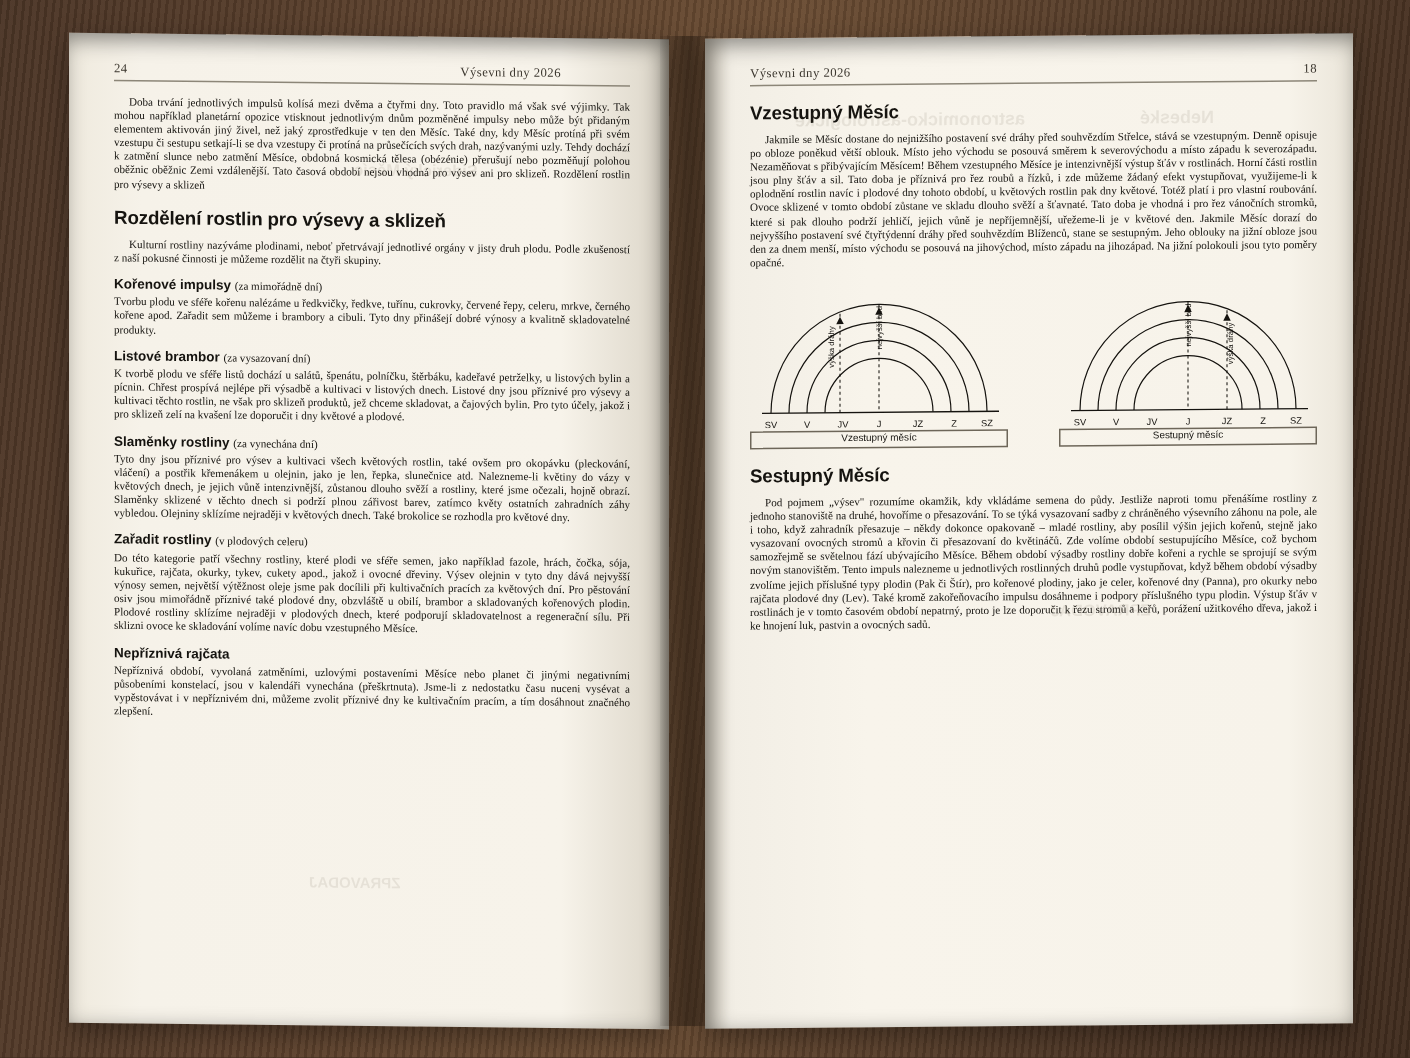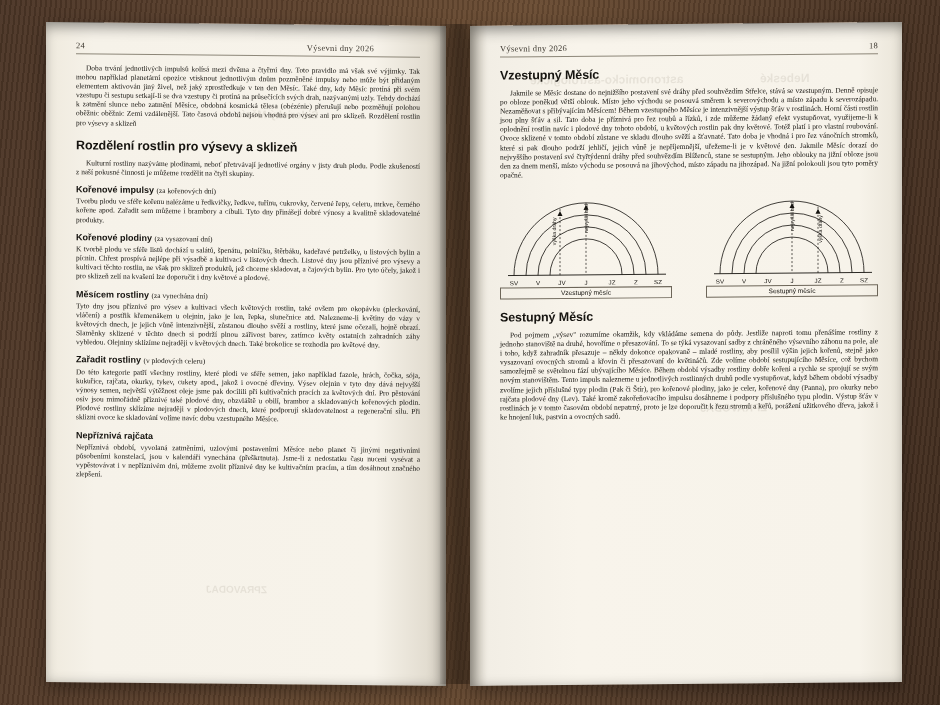--- a/index.html
+++ b/index.html
@@ -120,32 +120,32 @@
       </div>
 
       <p>Doba trvání jednotlivých impulsů kolísá mezi dvěma a čtyřmi dny. Toto pravidlo má však své výjimky. Tak mohou například planetární opozice vtisknout jednotlivým dnům pozměněné impulsy nebo může být přidaným elementem aktivován jiný živel, než jaký zprostředkuje v ten den Měsíc. Také dny, kdy Měsíc protíná při svém vzestupu či sestupu setkají-li se dva vzestupy či protíná na průsečících svých drah, nazývanými uzly. Tehdy dochází k zatmění slunce nebo zatmění Měsíce, obdobná kosmická tělesa (obézénie) přerušují nebo pozměňují polohou oběžnic oběžnic Zemi vzdálenější. Tato časová období nejsou vhodná pro výsev ani pro sklizeň. Rozdělení rostlin pro výsevy a sklizeň</p>
 
       <h2>Rozdělení rostlin pro výsevy a sklizeň</h2>
 
       <p>Kulturní rostliny nazýváme plodinami, neboť přetrvávají jednotlivé orgány v jisty druh plodu. Podle zkušeností z naší pokusné činnosti je můžeme rozdělit na čtyři skupiny.</p>
 
       <h3>
         <span>Kořenové impulsy</span>
-        <span class="reg">(za kořenových dní)</span>
+        <span class="reg">(za mimořádně dní)</span>
       </h3>
       <p class="noind">Tvorbu plodu ve sféře kořenu nalézáme u ředkvičky, ředkve, tuřínu, cukrovky, červené řepy, celeru, mrkve, černého kořene apod. Zařadit sem můžeme i brambory a cibuli. Tyto dny přinášejí dobré výnosy a kvalitně skladovatelné produkty.</p>
 
       <h3>
-        <span>Kořenové plodiny</span>
+        <span>Listové brambor</span>
         <span class="reg">(za vysazovaní dní)</span>
       </h3>
       <p class="noind">K tvorbě plodu ve sféře listů dochází u salátů, špenátu, polníčku, štěrbáku, kadeřavé petrželky, u listových bylin a pícnin. Chřest prospívá nejlépe při výsadbě a kultivaci v listových dnech. Listové dny jsou příznivé pro výsevy a kultivaci těchto rostlin, ne však pro sklizeň produktů, jež chceme skladovat, a čajových bylin. Pro tyto účely, jakož i pro sklizeň zelí na kvašení lze doporučit i dny květové a plodové.</p>
 
       <h3>
-        <span>Měsícem rostliny</span>
+        <span>Slaměnky rostliny</span>
         <span class="reg">(za vynechána dní)</span>
       </h3>
       <p class="noind">Tyto dny jsou příznivé pro výsev a kultivaci všech květových rostlin, také ovšem pro okopávku (pleckování, vláčení) a postřik křemenákem u olejnin, jako je len, řepka, slunečnice atd. Nalezneme-li květiny do vázy v květových dnech, je jejich vůně intenzivnější, zůstanou dlouho svěží a rostliny, které jsme očezali, hojně obrazí. Slaměnky sklizené v těchto dnech si podrží plnou zářivost barev, zatímco květy ostatních zahradních záhy vybledou. Olejniny sklízíme nejraději v květových dnech. Také brokolice se rozhodla pro květové dny.</p>
 
       <h3>
         <span>Zařadit rostliny</span>
         <span class="reg">(v plodových celeru)</span>
       </h3>
       <p class="noind">Do této kategorie patří všechny rostliny, které plodi ve sféře semen, jako například fazole, hrách, čočka, sója, kukuřice, rajčata, okurky, tykev, cukety apod., jakož i ovocné dřeviny. Výsev olejnin v tyto dny dává nejvyšší výnosy semen, největší výtěžnost oleje jsme pak docílili při kultivačních pracích za květových dní. Pro pěstování osiv jsou mimořádně příznivé také plodové dny, obzvláště u obilí, brambor a skladovaných kořenových plodin. Plodové rostliny sklízíme nejraději v plodových dnech, které podporují skladovatelnost a regenerační sílu. Při sklizni ovoce ke skladování volíme navíc dobu vzestupného Měsíce.</p>
 

